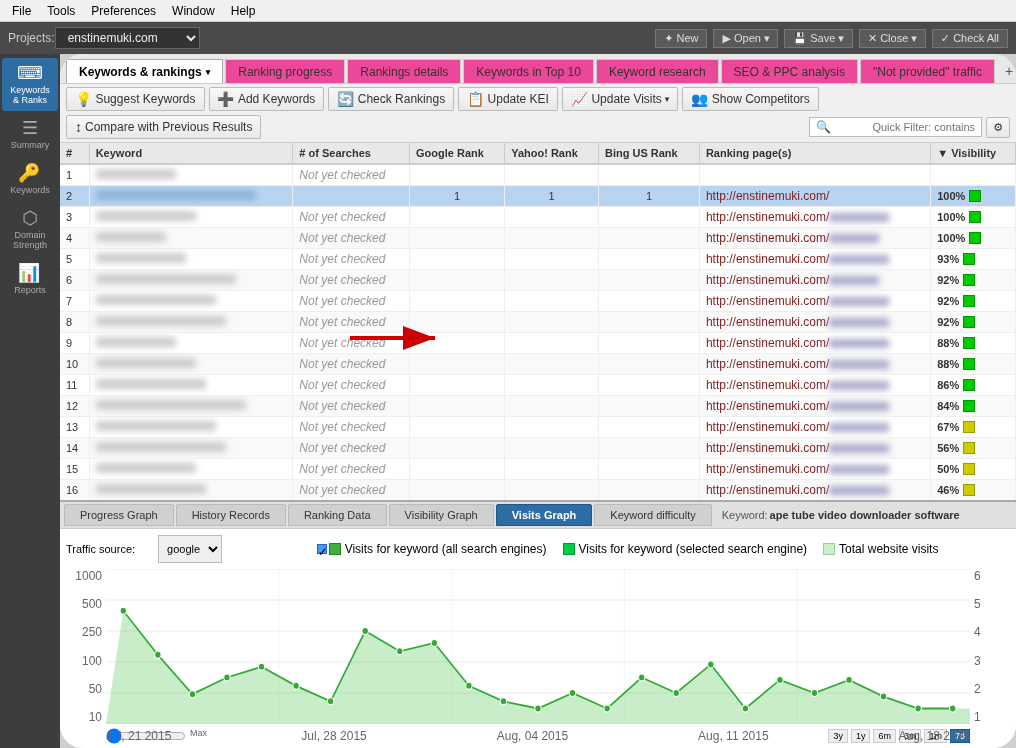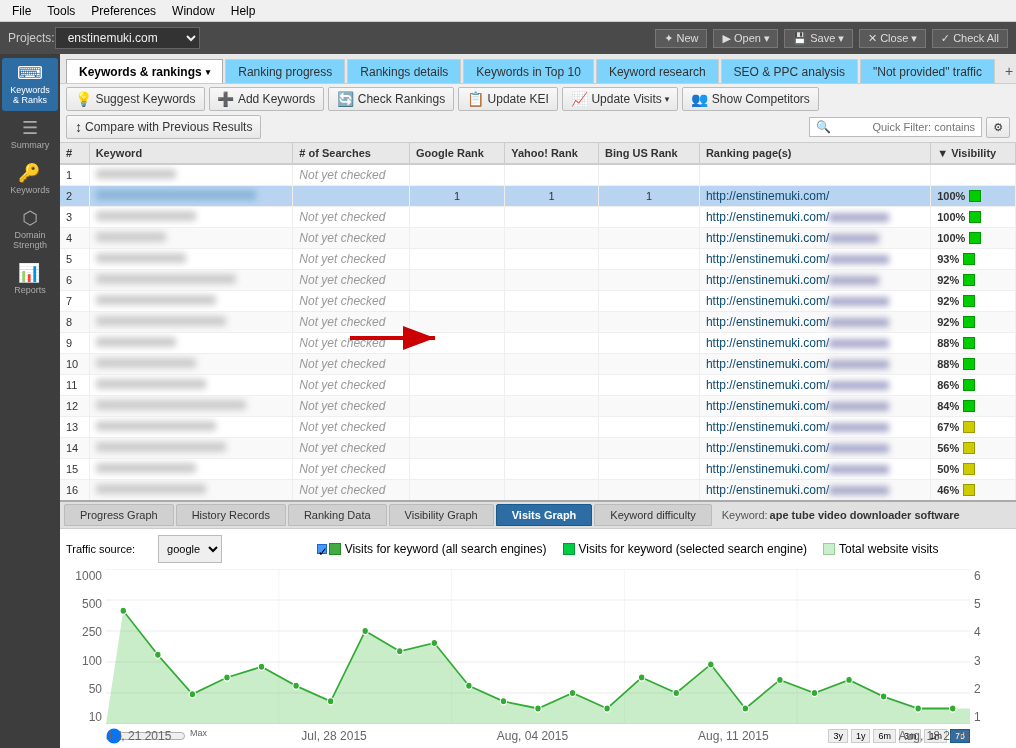--- a/index.html
+++ b/index.html
@@ -82,38 +82,39 @@
     .sidebar-item.active { background: #2e6da4; color: #fff; }
     .sidebar-icon { font-size: 18px; line-height: 1; }
 
     
     .content-area {
       flex: 1;
       background: #f5f5f5;
       display: flex;
       flex-direction: column;
       overflow: hidden;
+      border-radius: 23px;
     }
 
     
     .tabs-bar {
       background: #e8e8e8;
       border-bottom: 1px solid #ccc;
       display: flex;
       align-items: flex-end;
       padding: 0 0 0 6px;
       height: 30px;
       gap: 2px;
     }
     .tab {
       padding: 4px 12px;
       cursor: pointer;
       border: 1px solid #ccc;
       border-bottom: none;
-      background: #7dd3fc;
+      background: #ec4899;
       font-size: 11px;
       height: 24px;
       display: flex;
       align-items: center;
       color: #333;
       white-space: nowrap;
     }
     .tab.active {
       background: #fff;
       border-color: #aaa;
@@ -224,21 +225,21 @@
       gap: 4px;
       font-size: 11px;
       font-weight: bold;
     }
     .vis-dot {
       width: 12px;
       height: 12px;
       border: 1px solid #555;
       display: inline-block;
     }
-    .link-cell { color: #0c4a6e; text-decoration: none; }
+    .link-cell { color: #7f1d1d; text-decoration: none; }
 
     
     .bottom-tabs {
       background: #e0e0e0;
       border-top: 2px solid #aaa;
       display: flex;
       align-items: center;
       height: 28px;
       padding: 0 4px;
       gap: 2px;

